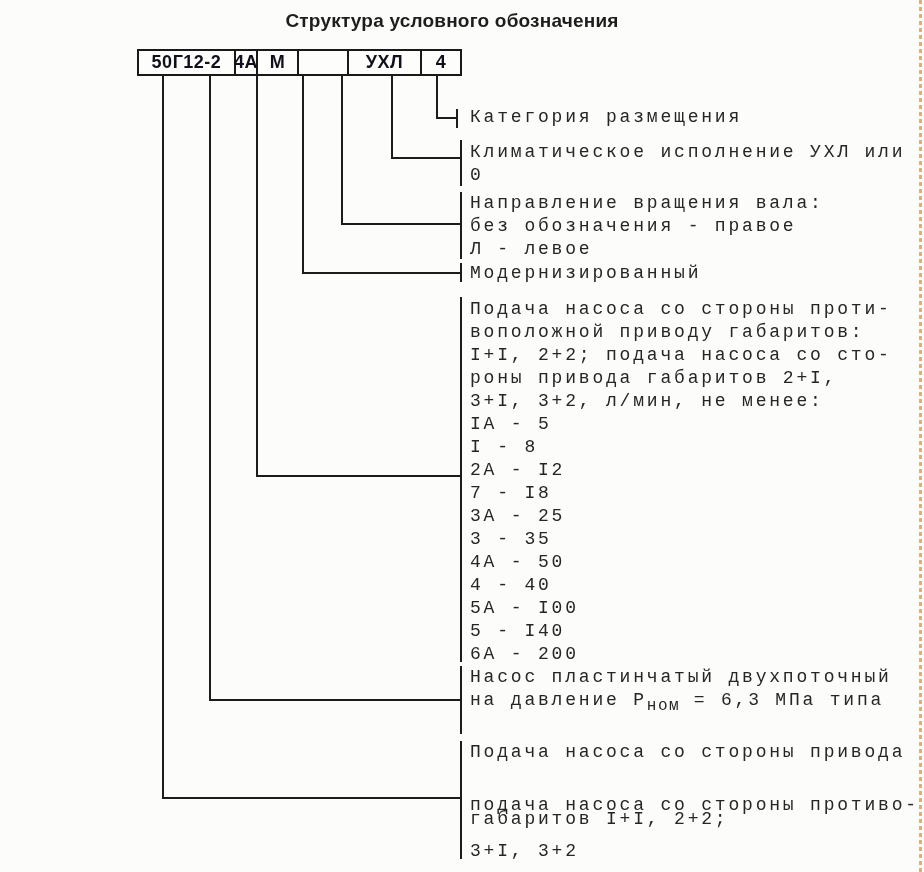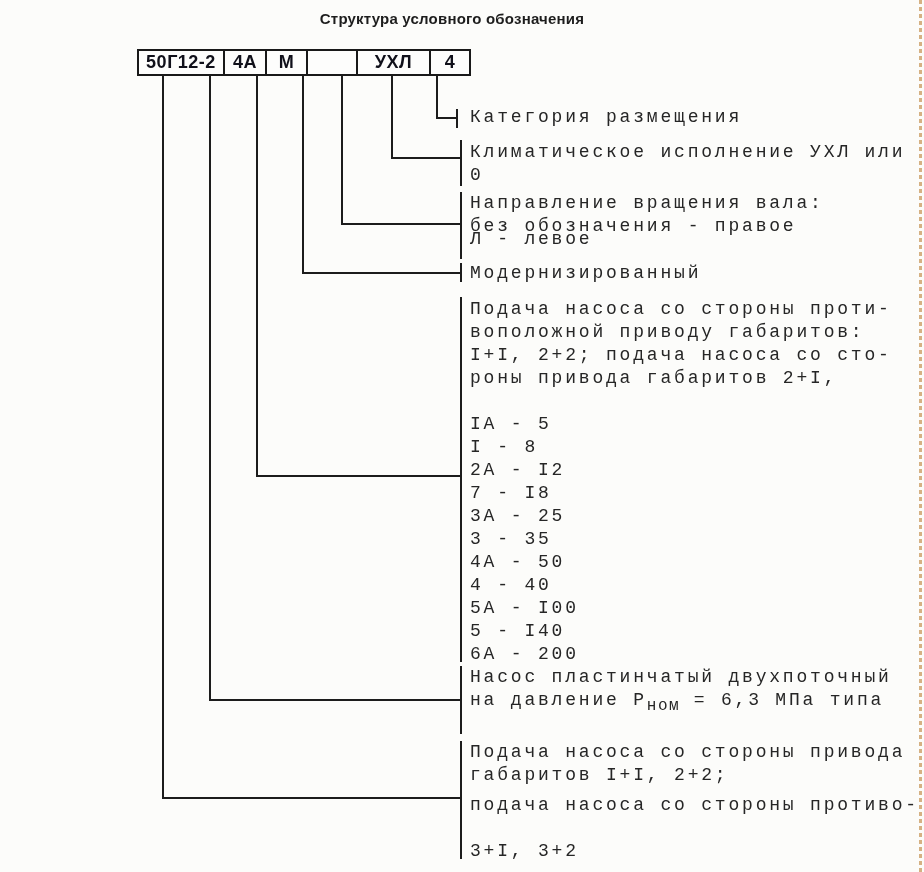--- a/index.html
+++ b/index.html
@@ -1,37 +1,37 @@
 <!DOCTYPE html>
 <html><head>
 <meta charset="utf-8">
 <style>
   html,body{margin:0;padding:0;background:#ffffff;}
   .canvas{position:relative;width:924px;height:872px;background:#fcfcfa;font-family:"Liberation Sans",sans-serif;overflow:hidden;}
-  .title{position:absolute;top:10px;left:0;width:904px;text-align:center;font-weight:bold;font-size:15px;color:#1d1d1d;letter-spacing:0.2px;}
+  .title{position:absolute;top:10px;left:0;width:904px;text-align:center;font-weight:bold;font-size:19px;color:#1d1d1d;letter-spacing:0.2px;}
   .boxrow{position:absolute;left:137px;top:49px;display:flex;}
   .cell{box-sizing:border-box;height:27px;border:2px solid #191919;margin-left:-2px;display:flex;align-items:center;justify-content:center;font-weight:bold;font-size:18px;letter-spacing:0.5px;color:#10101a;background:#fdfdfc;}
   .cell.first{margin-left:0;}
   .vl,.hl,.tick{position:absolute;background:#1c1c1c;}
   .vl,.tick{width:2px;}
   .hl{height:2px;}
   .mono{position:absolute;left:470px;height:23px;line-height:23px;font-family:Liberation Mono, monospace;font-size:18px;letter-spacing:2.8px;color:#262626;white-space:pre;}
   .sub{font-size:16px;position:relative;top:5px;letter-spacing:1.5px;}
   .edge{position:absolute;left:919px;top:0;width:3px;height:872px;background:repeating-linear-gradient(to bottom,#d5b183 0 4px,rgba(0,0,0,0) 4px 7px);}
 </style>
 </head>
 <body>
 
 <div class="canvas">
 
   <div class="title">Структура условного обозначения</div>
 
   <div class="boxrow">
-    <div class="cell first" style="width:88px">50Г12-2</div>
-    <div class="cell" style="width:44px">4А</div>
+    <div class="cell first" style="width:99px">50Г12-2</div>
+    <div class="cell" style="width:24px">4А</div>
     <div class="cell" style="width:43px">М</div>
     <div class="cell" style="width:52px"></div>
     <div class="cell" style="width:75px">УХЛ</div>
     <div class="cell" style="width:42px">4</div>
   </div>
 
   <div class="vl" style="left:162px;top:75px;height:724px"></div>
   <div class="hl" style="left:162px;top:797px;width:298px"></div>
 
   <div class="vl" style="left:209px;top:75px;height:626px"></div>
@@ -60,44 +60,45 @@
   <div class="tick" style="left:460px;top:666px;height:68px"></div>
   <div class="tick" style="left:460px;top:741px;height:118px"></div>
 
   <div class="mono" style="top:106px">Категория размещения</div>
 
   <div class="mono" style="top:141px">Климатическое исполнение УХЛ или</div>
   <div class="mono" style="top:164px">0</div>
 
   <div class="mono" style="top:192px">Направление вращения вала:</div>
   <div class="mono" style="top:215px">без обозначения - правое</div>
-  <div class="mono" style="top:228px">Л - левое</div>
+  <div class="mono" style="top:238px">Л - левое</div>
 
   <div class="mono" style="top:262px">Модернизированный</div>
 
   <div class="mono" style="top:321px">воположной приводу габаритов:</div>
   <div class="mono" style="top:298px">Подача насоса со стороны проти-</div>
   <div class="mono" style="top:344px">I+I, 2+2; подача насоса со сто-</div>
   <div class="mono" style="top:367px">роны привода габаритов 2+I,</div>
+  <div class="mono" style="top:390px">3+I, 3+2, л/мин, не менее:</div>
   <div class="mono" style="top:413px">IА - 5</div>
   <div class="mono" style="top:436px">I - 8</div>
   <div class="mono" style="top:459px">2А - I2</div>
   <div class="mono" style="top:482px">7 - I8</div>
   <div class="mono" style="top:505px">3А - 25</div>
   <div class="mono" style="top:528px">3 - 35</div>
   <div class="mono" style="top:551px">4А - 50</div>
   <div class="mono" style="top:574px">4 - 40</div>
   <div class="mono" style="top:597px">5А - I00</div>
   <div class="mono" style="top:620px">5 - I40</div>
   <div class="mono" style="top:643px">6А - 200</div>
 
   <div class="mono" style="top:666px">Насос пластинчатый двухпоточный</div>
   <div class="mono" style="top:689px"><span>на давление Р</span><span class="sub">ном</span><span> = 6,3 МПа типа</span></div>
 
   <div class="mono" style="top:741px">Подача насоса со стороны привода</div>
-  <div class="mono" style="top:764px">габаритов I+I, 2+2;</div>
+  <div class="mono" style="top:808px">габаритов I+I, 2+2;</div>
 
   <div class="mono" style="top:794px">подача насоса со стороны противо-</div>
   <div class="mono" style="top:840px">3+I, 3+2</div>
 
   <div class="edge"></div>
 
 </div>
 
 </body></html>

